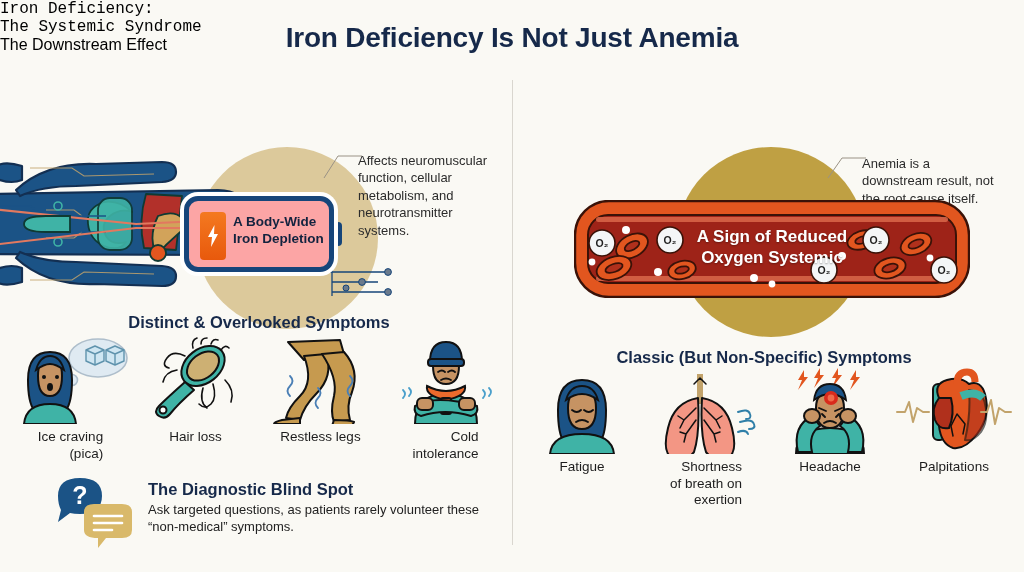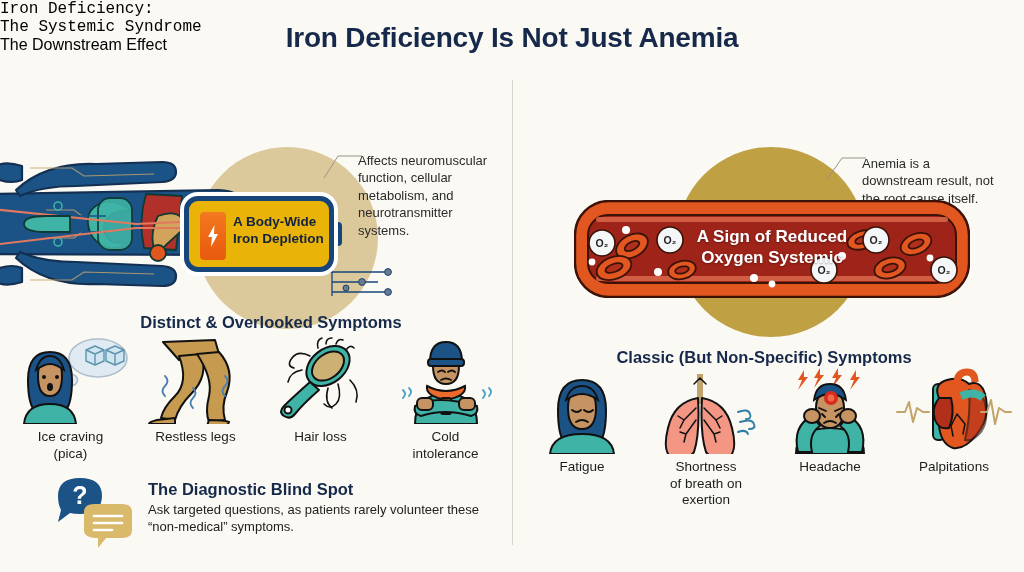--- a/index.html
+++ b/index.html
@@ -50,21 +50,21 @@
   #right-annot { left: 862px; top: 155px; width: 140px; }
   .leader { position: absolute; }
 
   
   #battery {
     position: absolute; left: 184px; top: 196px;
     width: 158px; height: 76px;
   }
   #battery-body {
     position: absolute; left: 0; top: 0; width: 150px; height: 76px;
-    background: #eab308; border: 5px solid #16457a; border-radius: 14px;
+    background: #fca5a5; border: 5px solid #16457a; border-radius: 14px;
     box-shadow: 0 0 0 4px #ffffff;
   }
   #battery-cap {
     position: absolute; right: 0; top: 26px; width: 10px; height: 24px;
     background: #16457a; border-radius: 0 4px 4px 0;
   }
   #battery-cell {
     position: absolute; left: 11px; top: 11px; width: 26px; height: 48px;
     background: linear-gradient(180deg,#f47920 0%, #e8590c 100%);
     border-radius: 4px;
@@ -83,30 +83,30 @@
     text-align: center; color: #ffffff;
     font-size: 17px; font-weight: bold; line-height: 1.26;
     text-shadow: 0 1px 2px rgba(0,0,0,.35);
   }
 
   
   .section-head {
     position: absolute; text-align: center;
     font-size: 16.5px; font-weight: bold; color: #16294a;
   }
-  #left-sym-head  { top: 313px; left: 24px;  width: 494px; }
+  #left-sym-head  { top: 313px; left: 12px;  width: 494px; }
   #right-sym-head { top: 348px; left: 514px; width: 500px; }
 
   
   .sym-row { position: absolute; display: flex; }
   #left-row  { left: 8px;   top: 336px; width: 500px; }
   #right-row { left: 520px; top: 368px; width: 496px; }
   .sym {
     flex: 1 1 0; display: flex; flex-direction: column;
-    align-items: center; text-align: center;
+    align-items: center; text-align: right;
   }
   .sym-art { height: 88px; display: flex; align-items: flex-end; justify-content: center; }
   #right-row .sym-art { height: 86px; }
   .sym-label {
     margin-top: 5px; font-size: 13.5px; line-height: 1.24; color: #1d1d1d;
   }
 
   
   #blindspot { position: absolute; left: 52px; top: 474px; width: 450px; display: flex; gap: 12px; }
   #bs-icon { width: 84px; height: 74px; flex: none; }
@@ -240,42 +240,20 @@
           <circle cx="32" cy="41" r="2" fill="#111111"></circle>
           <circle cx="45" cy="41" r="2" fill="#111111"></circle>
           <ellipse cx="38" cy="51" rx="3" ry="4" fill="#111111"></ellipse>
 
           <path d="M12 88 q2 -20 26 -20 q24 0 26 20 Z" fill="#3fb3a6" stroke="#111111" stroke-width="2"></path>
         </svg>
       </div>
       <div class="sym-label">
         <div>Ice craving</div>
         <div>(pica)</div>
-      </div>
-    </div>
-
-    <div class="sym">
-      <div class="sym-art">
-        <svg width="110" height="88" viewBox="0 0 110 88">
-          <g fill="#c69a4f" stroke="#111111" stroke-width="2" stroke-linejoin="round">
-            <path d="M22 6 L74 4 L78 18 L38 24 Z"></path>
-            <path d="M38 20 q10 26 -4 40 q-12 12 -14 22 l14 2 q4 -14 16 -26 q18 -18 10 -40 Z"></path>
-            <path d="M56 18 q16 24 12 42 q-4 16 0 26 l16 -2 q-4 -14 2 -28 q8 -22 -8 -40 Z"></path>
-            <path d="M16 84 q-8 2 -8 4 l26 0 l0 -6 Z"></path>
-            <path d="M68 84 q16 0 20 2 l-2 4 l-20 0 Z"></path>
-          </g>
-          <g fill="none" stroke="#4a7fb5" stroke-width="1.8" stroke-linecap="round">
-            <path d="M24 40 q5 5 0 10 q-5 5 0 10"></path>
-            <path d="M52 52 q5 5 0 10 q-5 5 0 10"></path>
-            <path d="M84 40 q5 5 0 10 q-5 5 0 10"></path>
-          </g>
-        </svg>
-      </div>
-      <div class="sym-label">
-        <div>Restless legs</div>
       </div>
     </div>
 
     <div class="sym">
       <div class="sym-art">
         <svg width="110" height="88" viewBox="0 0 110 88">
           <g stroke="#111111" stroke-width="2" stroke-linejoin="round">
             <ellipse cx="62" cy="30" rx="24" ry="17" transform="rotate(-38 62 30)" fill="#3fb3a6"></ellipse>
             <ellipse cx="62" cy="30" rx="18" ry="12" transform="rotate(-38 62 30)" fill="#cdb073"></ellipse>
             <path d="M44 46 q-18 16 -26 24 q-6 6 0 10 q6 4 11 -2 q8 -10 24 -24 Z" fill="#3fb3a6"></path>
@@ -289,20 +267,42 @@
             <path d="M44 20 q-12 -6 -18 2 q-6 8 2 10"></path>
             <path d="M36 34 q-12 2 -14 12"></path>
             <path d="M72 48 q4 14 -2 20 q-6 6 -12 0"></path>
             <path d="M84 44 q10 10 6 22"></path>
             <path d="M62 52 q-4 14 4 20"></path>
           </g>
         </svg>
       </div>
       <div class="sym-label">
         <div>Hair loss</div>
+      </div>
+    </div>
+
+    <div class="sym">
+      <div class="sym-art">
+        <svg width="110" height="88" viewBox="0 0 110 88">
+          <g fill="#c69a4f" stroke="#111111" stroke-width="2" stroke-linejoin="round">
+            <path d="M22 6 L74 4 L78 18 L38 24 Z"></path>
+            <path d="M38 20 q10 26 -4 40 q-12 12 -14 22 l14 2 q4 -14 16 -26 q18 -18 10 -40 Z"></path>
+            <path d="M56 18 q16 24 12 42 q-4 16 0 26 l16 -2 q-4 -14 2 -28 q8 -22 -8 -40 Z"></path>
+            <path d="M16 84 q-8 2 -8 4 l26 0 l0 -6 Z"></path>
+            <path d="M68 84 q16 0 20 2 l-2 4 l-20 0 Z"></path>
+          </g>
+          <g fill="none" stroke="#4a7fb5" stroke-width="1.8" stroke-linecap="round">
+            <path d="M24 40 q5 5 0 10 q-5 5 0 10"></path>
+            <path d="M52 52 q5 5 0 10 q-5 5 0 10"></path>
+            <path d="M84 40 q5 5 0 10 q-5 5 0 10"></path>
+          </g>
+        </svg>
+      </div>
+      <div class="sym-label">
+        <div>Restless legs</div>
       </div>
     </div>
 
     <div class="sym">
       <div class="sym-art">
         <svg width="110" height="88" viewBox="0 0 110 88">
 
           <path d="M24 88 q0 -30 31 -30 q31 0 31 30 Z" fill="#3fb3a6" stroke="#111111" stroke-width="2"></path>
 
           <path d="M42 30 q0 -16 13 -16 q13 0 13 16 q0 18 -13 18 q-13 0 -13 -18 Z" fill="#c69363" stroke="#111111" stroke-width="2"></path>

